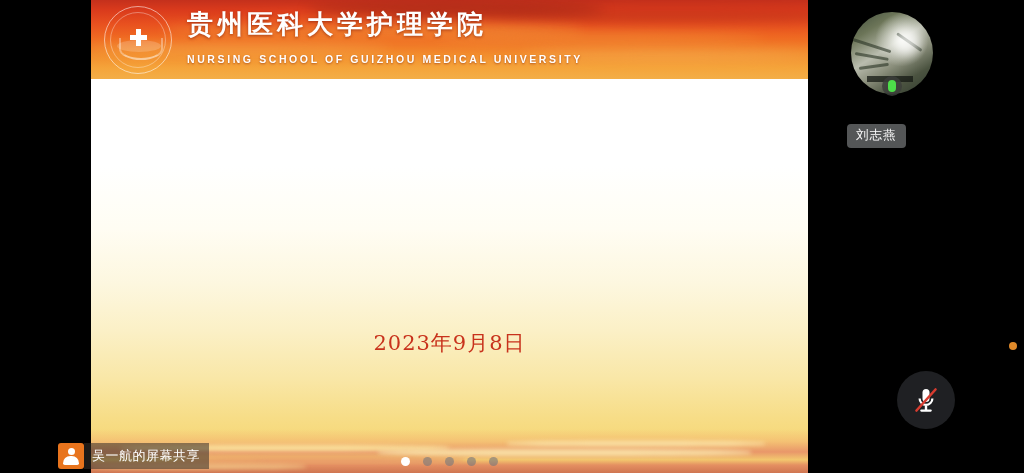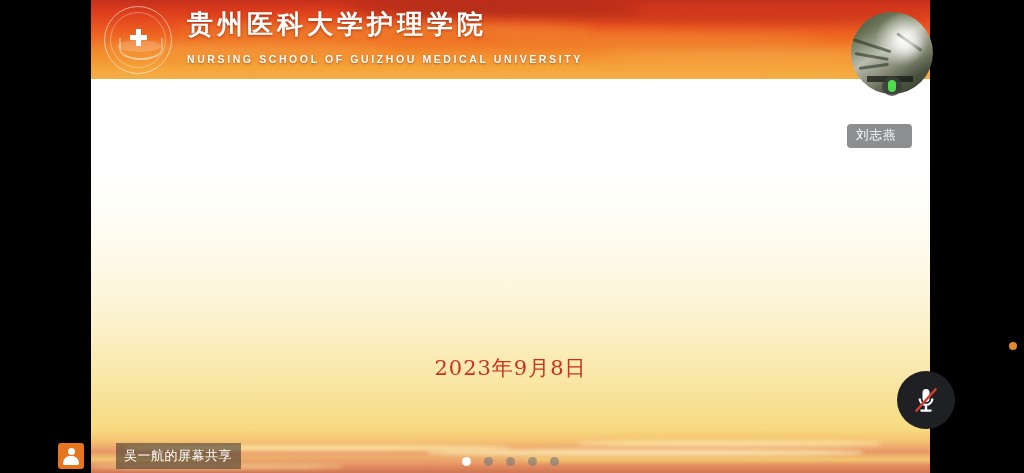--- a/index.html
+++ b/index.html
@@ -19,21 +19,21 @@
     height: 473px;
     background: #000000;
     overflow: hidden;
   }
 
   
   .slide-stage {
     position: absolute;
     left: 91px;
     top: 0px;
-    width: 839px;
+    width: 717px;
     height: 473px;
     overflow: hidden;
     background: #701a75;
   }
 
   
   .slide-header {
     position: absolute;
     left: 0; top: 0;
     width: 100%;
@@ -198,21 +198,20 @@
     position: absolute;
     left: 0;
     top: 250px;
     width: 100%;
     text-align: center;
     font-family: "DejaVu Serif", "Liberation Serif", serif;
     font-size: 21px;
     color: #c8321c;
     letter-spacing: 1px;
     white-space: nowrap;
-    margin-top: 25px;
   }
 
   
   .page-dots {
     position: absolute;
     left: 0;
     bottom: 7px;
     width: 100%;
     display: flex;
     justify-content: center;
@@ -282,39 +281,38 @@
   .mic-badge .cap {
     width: 8px;
     height: 12px;
     border-radius: 4px;
     background: #4ddd4a;
   }
   .name-pill {
     position: absolute;
     left: -4px;
     top: 112px;
-    padding: 3px 15px 4px 9px;
+    padding: 3px 9px 4px 9px;
     background: rgba(108,110,112,.78);
     border-radius: 4px;
     color: #ffffff;
     font-family: "DejaVu Sans", "Liberation Sans", sans-serif;
     font-size: 12.5px;
     letter-spacing: 1px;
     white-space: nowrap;
   }
 
   
   .share-banner {
     position: absolute;
     left: 58px;
     top: 443px;
     display: flex;
     align-items: center;
     height: 26px;
-    gap: 32px;
   }
   .share-icon {
     width: 26px;
     height: 26px;
     background: #e8741d;
     border-radius: 3px;
     position: relative;
     flex: 0 0 auto;
   }
   .share-icon .head {

